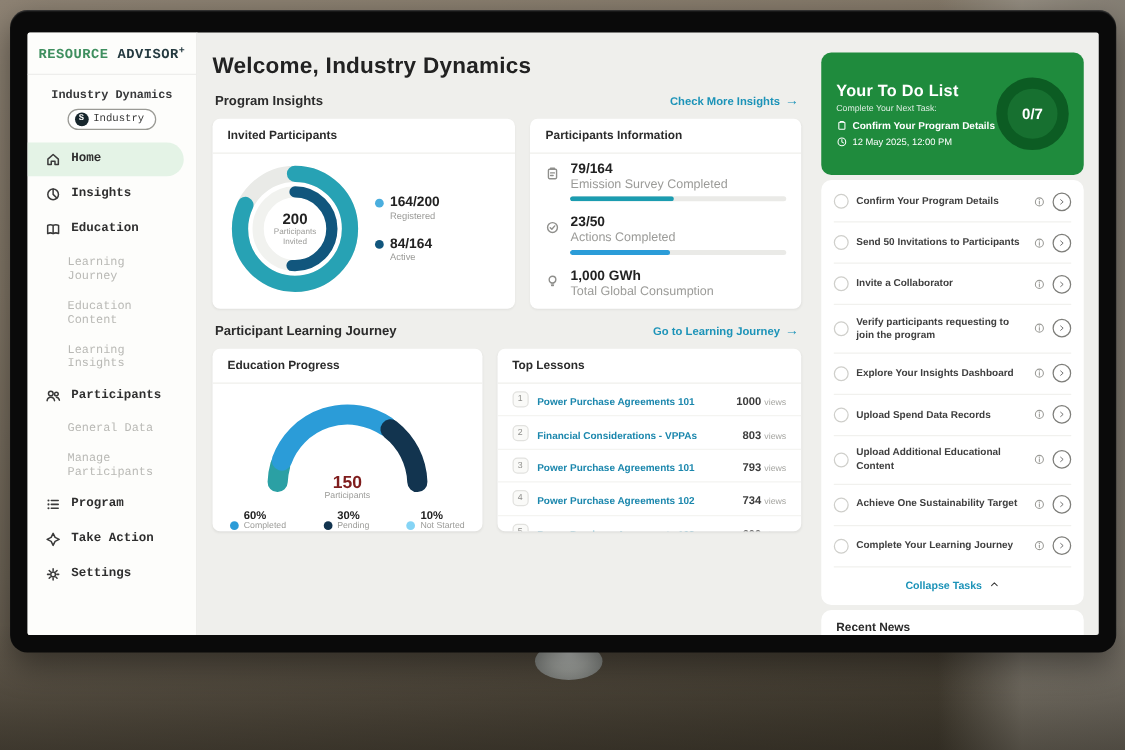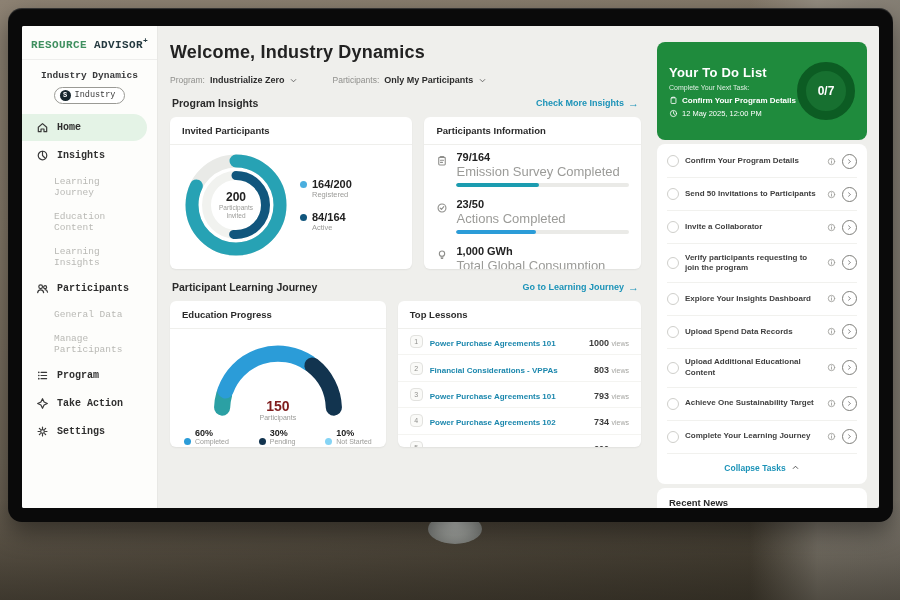--- a/index.html
+++ b/index.html
@@ -61,21 +61,21 @@
   .dleg-item { display:flex; gap:5px; align-items:flex-start; }
   .dot { width:7px; height:7px; border-radius:50%; margin-top:3px; flex:none; }
   .dleg-val { font-size:11px; font-weight:bold; color:#222; line-height:1.1; }
   .dleg-lab { font-size:7.5px; color:#9b9b98; }
 
   .c-pinfo { flex:1; height:152px; }
   .pinfo-row { display:flex; gap:8px; padding:6px 12px 5px; align-items:flex-start; }
   .pinfo-row .ico { width:12px; height:12px; color:#8f8f8c; margin-top:4px; }
   .pinfo-body { flex:1; }
   .pinfo-val { font-size:11px; font-weight:bold; color:#222; }
-  .pinfo-lab { font-size:13px; color:#9b9b98; margin-top:1px; }
+  .pinfo-lab { font-size:10px; color:#9b9b98; margin-top:1px; }
   .bar { height:4px; border-radius:2px; background:#eaeae7; margin-top:4px; overflow:hidden; }
   .bar-fill { height:100%; border-radius:2px; }
 
   .c-edu { flex:.94; height:146px; position:relative; }
   .gauge-box { position:relative; width:150px; margin:6px auto 0; }
   .gauge-center { position:absolute; left:0; right:0; bottom:0; text-align:center; }
   .gauge-num { font-size:14px; font-weight:bold; color:#7f1d1d; }
   .gauge-lbl { font-size:7px; color:#9b9b98; }
   .glegend { display:flex; justify-content:space-between; padding:7px 14px 0; }
   .gleg-item { display:flex; gap:4px; align-items:flex-end; }
@@ -149,20 +149,29 @@
             </div>
             <div class="nav-item ">
               <span class="ico i13">
                 <svg viewBox="0 0 14 14" fill="none" stroke="currentColor" stroke-width="1.3" stroke-linecap="round" stroke-linejoin="round">
                   <circle cx="7" cy="7" r="4.6"></circle>
                   <path d="M7 7V2.4M7 7l3.2 3.2"></path>
                 </svg>
               </span>
               <span>Insights</span>
             </div>
+            <div class="nav-item ">
+              <span class="ico i13">
+                <svg viewBox="0 0 14 14" fill="none" stroke="currentColor" stroke-width="1.3" stroke-linecap="round" stroke-linejoin="round">
+                  <path d="M2.3 3.6c1.6-.8 3.1-.8 4.7 0 1.6-.8 3.1-.8 4.7 0v7c-1.6-.8-3.1-.8-4.7 0-1.6-.8-3.1-.8-4.7 0z"></path>
+                  <path d="M7 3.6v7"></path>
+                </svg>
+              </span>
+              <span>Education</span>
+            </div>
             <div class="nav-item sub">
               <span>Learning Journey</span>
             </div>
             <div class="nav-item sub">
               <span>Education Content</span>
             </div>
             <div class="nav-item sub">
               <span>Learning Insights</span>
             </div>
             <div class="nav-item ">
@@ -208,40 +217,20 @@
                   <path d="M7 2.2v1.6M7 10.2v1.6M11.8 7h-1.6M3.8 7H2.2M10.4 3.6 9.3 4.7M4.7 9.3 3.6 10.4M10.4 10.4 9.3 9.3M4.7 4.7 3.6 3.6"></path>
                 </svg>
               </span>
               <span>Settings</span>
             </div>
           </nav>
       </aside>
 
       <main class="main">
         <h1 class="page-title">Welcome, Industry Dynamics</h1>
-        <div class="filters" id="filters">
-            <div class="filter">
-              <span class="fl">Program:</span>
-              <span class="fv">Industrialize Zero</span>
-              <span class="ico ">
-                <svg viewBox="0 0 14 14" fill="none" stroke="currentColor" stroke-width="1.3" stroke-linecap="round" stroke-linejoin="round">
-                  <path d="M3.5 5.5 7 9l3.5-3.5"></path>
-                </svg>
-              </span>
-            </div>
-            <div class="filter">
-              <span class="fl">Participants:</span>
-              <span class="fv">Only My Participants</span>
-              <span class="ico ">
-                <svg viewBox="0 0 14 14" fill="none" stroke="currentColor" stroke-width="1.3" stroke-linecap="round" stroke-linejoin="round">
-                  <path d="M3.5 5.5 7 9l3.5-3.5"></path>
-                </svg>
-              </span>
-            </div>
-          </div>
 
         <div class="sec-head">
           <span class="sec-title">Program Insights</span>
           <span class="sec-link">
             <span>Check More Insights</span>
             <span class="arrow">→</span>
           </span>
         </div>
 
         <div class="cards-row">

